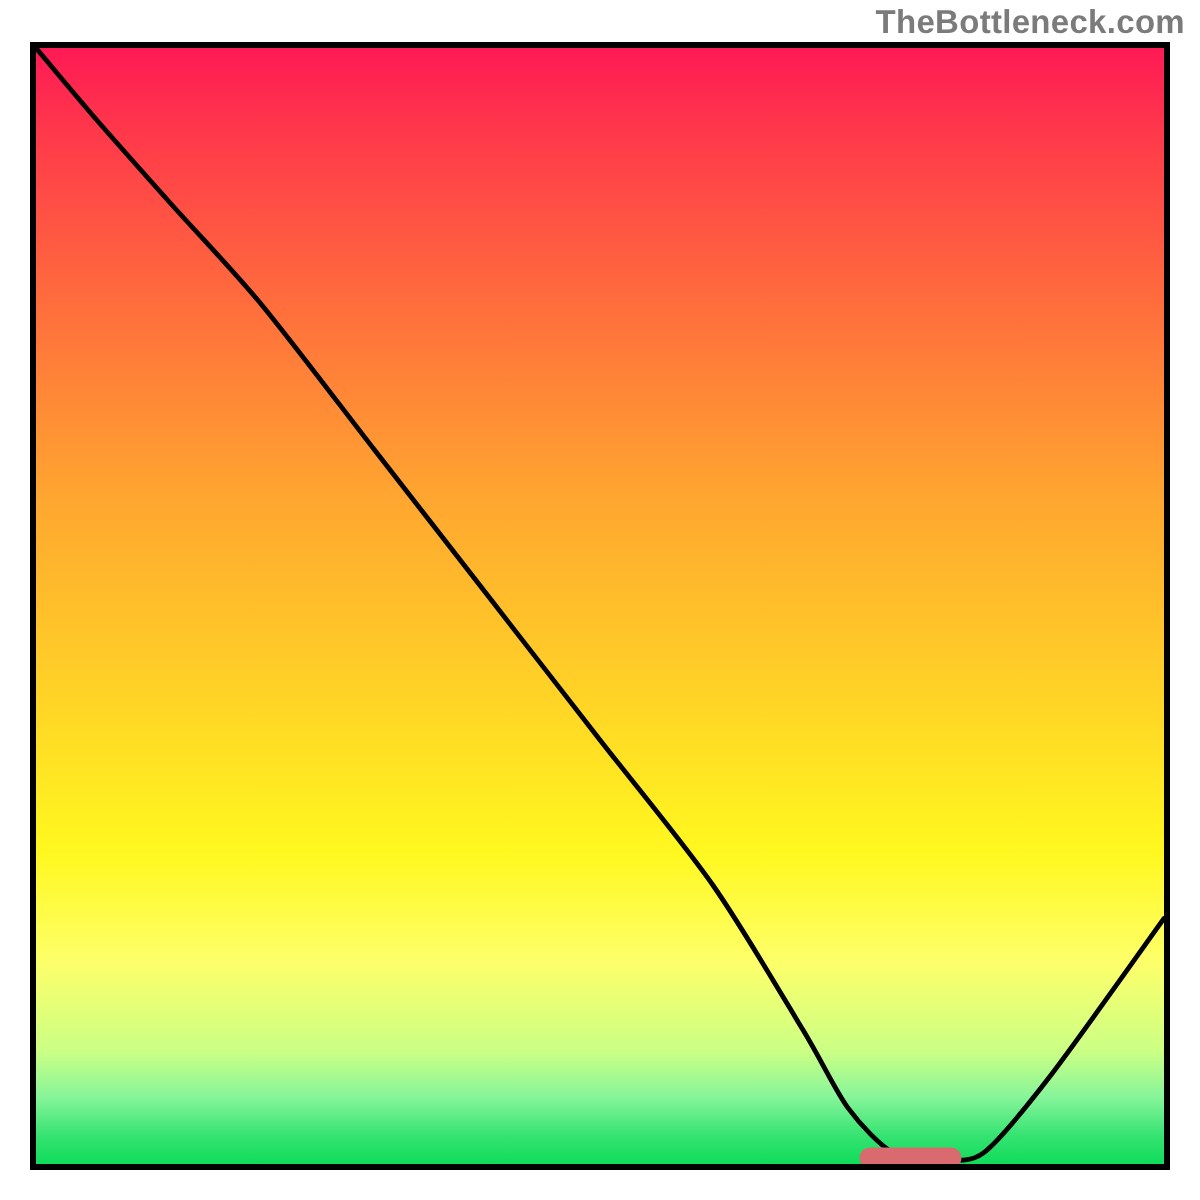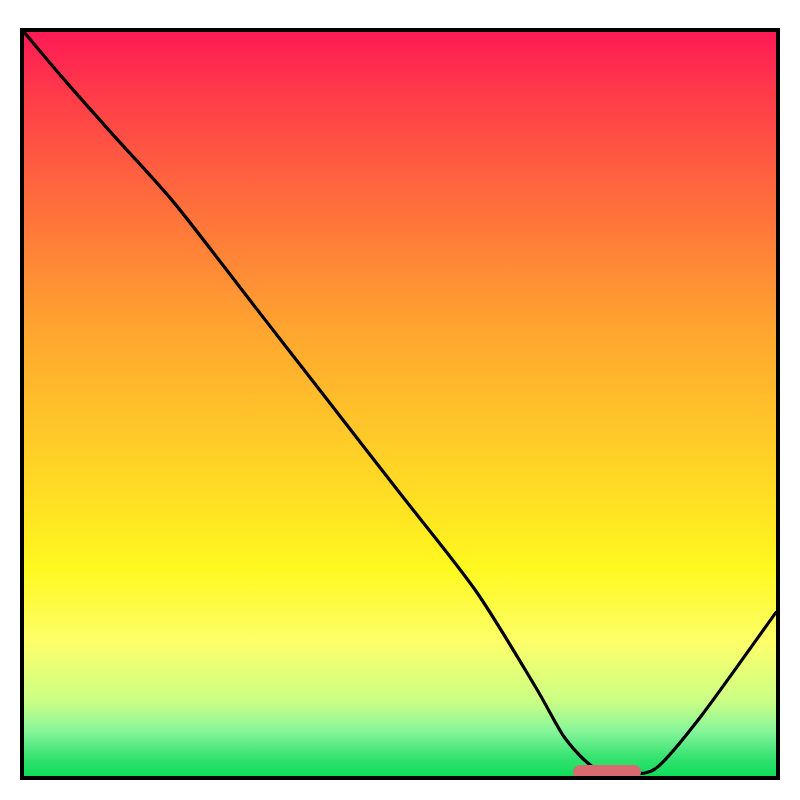--- a/index.html
+++ b/index.html
@@ -57,20 +57,21 @@
   .marker {
     position: absolute;
     height: 14px;
     border-radius: 7px;
     background: #d96a6f;
   }
 </style>
 </head>
 <body>
 <div class="frame">
+  <div class="watermark">TheBottleneck.com</div>
   <div class="plot-border">
     <div class="gradient"></div>
     <svg class="curve" viewBox="0 0 752 744" preserveAspectRatio="none">
       <path id="curve-path" d="M 0 0 C 5.326666666666666 6.323999999999998 24.816000000000003 29.88399999999999 37.6 44.639999999999986 C 50.384 59.39599999999999 74.25999999999999 86.24199999999996 90.24 104.15999999999997 C 106.22 122.07799999999997 131.224 147.93200000000002 150.4 171.12 C 169.57600000000002 194.308 204.29333333333332 240.43599999999998 225.6 267.84 C 246.90666666666667 295.24399999999997 279.49333333333334 337.156 300.8 364.56 C 322.1066666666667 391.964 354.6933333333333 433.876 376 461.28 C 397.3066666666667 488.68399999999997 432.024 530.596 451.2 558 C 470.376 585.404 498.576 633.64 511.36 654.72 C 524.144 675.8000000000001 532.9173333333333 695.206 541.4399999999999 706.8 C 549.9626666666666 718.3939999999999 562.9973333333334 731.8169999999999 571.52 736.56 C 580.0426666666666 741.303 593.0773333333334 740.28 601.6 740.28 C 610.1226666666666 740.28 621.0266666666666 744.4649999999999 631.68 736.56 C 642.3333333333333 728.655 659.7546666666667 706.614 676.8000000000001 684.48 C 693.8453333333334 662.346 741.3466666666667 595.0759999999999 752 580.3199999999999" fill="none" stroke="#000" stroke-width="3.2" stroke-linejoin="round" stroke-linecap="round"></path>
     </svg>
     <div class="marker" id="marker" style="left: 548.96px; width: 67.68px; top: 732.536px;"></div>
   </div>
 </div>
 
 </body></html>

